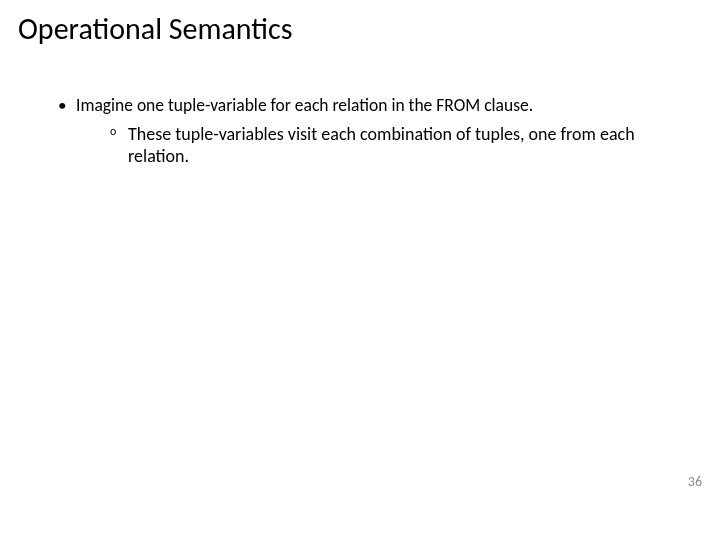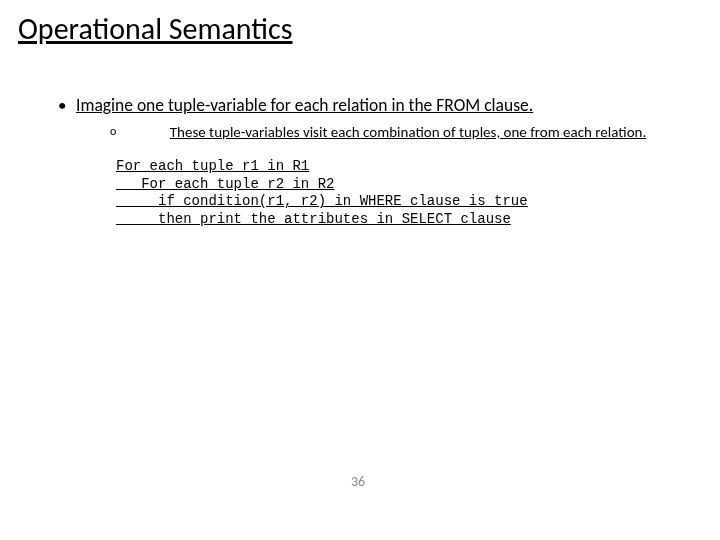--- a/index.html
+++ b/index.html
@@ -1,46 +1,42 @@
 <!DOCTYPE html>
 <html><head>
 <meta charset="utf-8">
 <style>
   * { margin: 0; padding: 0; box-sizing: border-box; }
   html, body { width: 720px; height: 540px; background: #fff; font-family: Calibri, "Segoe UI", Arial, sans-serif; color: #000; }
-  .slide { position: relative; width: 720px; height: 504px; padding: 10px 32px 0 18px; text-decoration: underline; }
+  .slide { position: relative; width: 720px; height: 504px; padding: 10px 32px 0 18px; }
   .title { font-size: 30px; font-weight: 400; margin-bottom: 22px; letter-spacing: 0; }
   .content { padding-left: 40px; margin-top: 48px; }
   ul.level1 { list-style: none; }
   ul.level1 > li { position: relative; padding-left: 18px; font-size: 17.5px; line-height: 1.25; margin-bottom: 12px; }
   ul.level1 > li::before { content: "•"; position: absolute; left: 0; top: 0; font-size: 17px; }
   ul.level2 { list-style: none; margin-top: 6px; padding-left: 34px; }
-  ul.level2 > li { position: relative; padding-left: 18px; font-size: 15px; line-height: 1.25; text-align: center; }
+  ul.level2 > li { position: relative; padding-left: 18px; font-size: 18px; line-height: 1.25; }
   ul.level2 > li::before { content: "o"; position: absolute; left: 0; top: 1px; font-size: 12px; }
   pre.code { font-family: "Courier New", Courier, monospace; font-size: 14px; line-height: 1.28; white-space: pre; margin-left: 58px; margin-top: 16px; }
-  .pagenum { position: absolute; left: 0; right: 4px; bottom: 14px; text-align: center; color: #8a8a8a; font-size: 14px; }
+  .pagenum { position: absolute; left: 0; right: 18px; bottom: 14px; text-align: right; color: #8a8a8a; font-size: 14px; }
 </style>
 </head>
 <body>
 
 <div class="slide">
   <h1 class="title">Operational Semantics</h1>
 
   <div class="content">
     <ul class="level1">
       <li>
         <span>Imagine one tuple-variable for each relation in the FROM clause.</span>
         <ul class="level2">
           <li>
             <span>These tuple-variables visit each combination of tuples, one from each relation.</span>
           </li>
         </ul>
       </li>
     </ul>
 
-    <pre class="code">For each tuple r1 in R1
-   For each tuple r2 in R2
-     if condition(r1, r2) in WHERE clause is true
-     then print the attributes in SELECT clause</pre>
   </div>
 
   <div class="pagenum">36</div>
 </div>
 
 </body></html>

